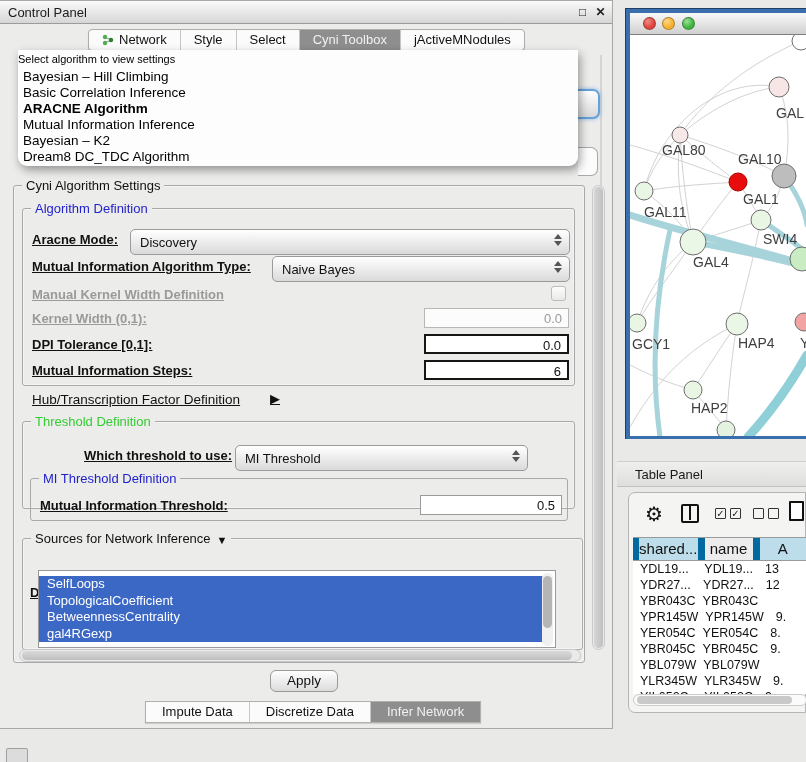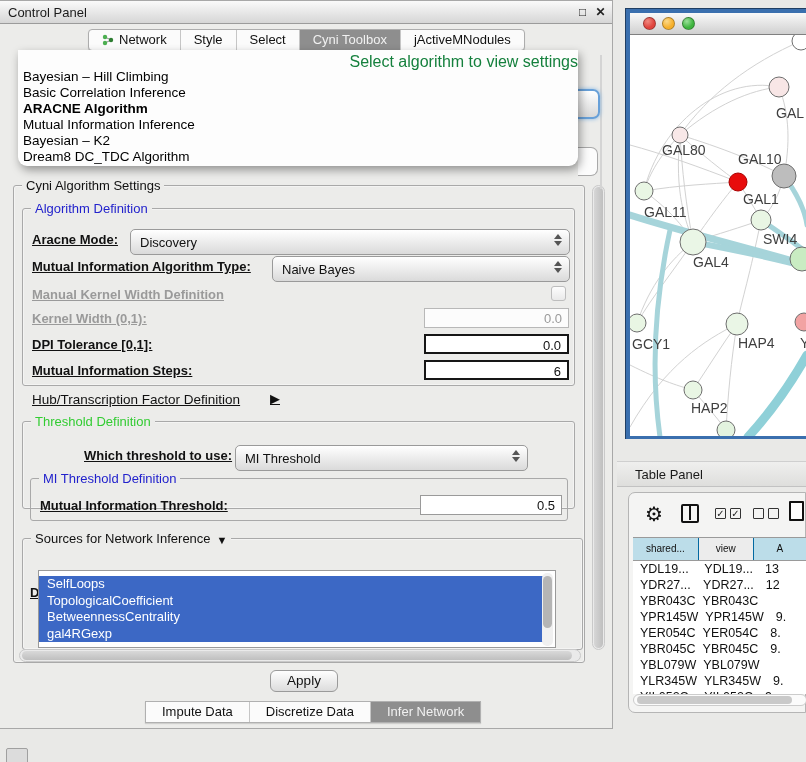--- a/index.html
+++ b/index.html
@@ -37,21 +37,21 @@
 
   .tinput { position:absolute; height:20px; background:#fff; font-size:13px; text-align:right; padding:0 6px; line-height:19px; }
   .tinput.strong { border:2px solid #161616; }
   .tinput.normal { border:1px solid #9a9a9a; }
   .tinput.dis { border:1px solid #b8b8b8; color:#9a9a9a; background:#fcfcfc; }
 
   .checkbox { position:absolute; width:15px; height:15px; border:1px solid #bdbdbd; border-radius:3px; background:linear-gradient(#fdfdfd,#e9e9e9); }
 
   
   #dd-overlay { left:18px; top:49px; width:560px; height:116px; background:#fdfdfd; border-radius:0 0 9px 9px; box-shadow:2px 4px 10px rgba(0,0,0,.38); z-index:30; padding-top:3px; }
-  .dd-placeholder { text-align:right; color:#15803d; font-size:16px; height:16px; }
+  .dd-placeholder { text-align:left; color:#000000; font-size:11px; height:16px; }
   .dd-item { font-size:13.5px; line-height:16px; padding-left:5px; color:#000; }
   .dd-bold { font-weight:bold; }
 
   
   .frag-combo-focus { left:578px; top:88px; width:22px; height:30px; border:2px solid #68a0d8; border-left:none; border-radius:0 7px 7px 0; background:linear-gradient(#fff,#d8d8d8); box-shadow:0 0 4px #86b6e2; z-index:5; }
   .frag-combo { left:578px; top:146px; width:20px; height:29px; border:1px solid #a9a9a9; border-left:none; border-radius:0 7px 7px 0; background:#fcfcfc; z-index:5; }
   .frag-line { left:600px; top:54px; width:2px; height:134px; background:#d4d4d4; z-index:4; }
 
   
   #attr-list { left:38px; top:569px; width:518px; height:78px; border:1px solid #9a9a9a; background:#fff; padding-top:5px; overflow:hidden; }
@@ -92,21 +92,21 @@
   .cols-icon { left:52px; top:11px; width:18px; height:19px; border:2.5px solid #111; border-radius:2px; }
   .cols-icon::after { content:""; position:absolute; left:5.5px; top:0; width:2.5px; height:14px; background:#111; }
   .cb-pair { display:flex; gap:4px; }
   .cb-sm { width:11px; height:11px; border:1.5px solid #333; border-radius:1px; font-size:10px; line-height:9px; text-align:center; color:#222; }
   .pair-checked { left:86px; top:15px; }
   .pair-unchecked { left:124px; top:15px; }
   .doc-icon { left:160px; top:8px; width:15px; height:20px; border:2px solid #111; border-radius:1px; background:#fff; }
 
   .tp-table { position:absolute; left:4px; top:44px; width:174px; overflow:hidden; }
   .thead { display:flex; height:24px; border-top:1px solid #9a9a9a; border-bottom:1px solid #9a9a9a; }
-  .th { font-size:10px; line-height:22px; text-align:center; border-right:1px solid #9a9a9a; border-left:1px solid #0369a1; margin-left:-1px; }
+  .th { font-size:15px; line-height:22px; text-align:center; border-right:1px solid #9a9a9a; border-left:7px solid #0369a1; margin-left:-1px; }
   .th0 { width:86px; background:#bcdde9; }
   .th1 { width:72px; background:#ececec; }
   .th2 { width:70px; background:#bcdde9; }
   .tbody { position:relative; height:133px; overflow:hidden; background:#fff; }
   .trow { display:flex; height:16px; font-size:12.5px; line-height:16px; }
   .td0 { width:86px; padding-left:7px; }
   .td1 { width:72px; padding-left:7px; }
   .td2 { width:70px; padding-left:12px; }
   .tp-hscroll { position:absolute; left:4px; top:201px; width:174px; height:12px; background:#fbfbfb; border:1px solid #cccccc; border-radius:6px; }
   .tp-hthumb { position:absolute; left:3px; top:1px; width:155px; height:8px; background:#c9c9c9; border-radius:5px; }
@@ -339,21 +339,21 @@
     </span>
     <span class="tb-icon cb-pair pair-unchecked">
       <span class="cb-sm"></span>
       <span class="cb-sm"></span>
     </span>
     <span class="tb-icon doc-icon"></span>
 
     <div class="tp-table">
       <div class="thead">
         <div class="th th0">shared...</div>
-        <div class="th th1">view</div>
+        <div class="th th1">name</div>
         <div class="th th2">A</div>
       </div>
       <div class="tbody">
           <div class="trow">
             <div class="td0">YDL19...</div>
             <div class="td1">YDL19...</div>
             <div class="td2">13</div>
           </div>
           <div class="trow">
             <div class="td0">YDR27...</div>

